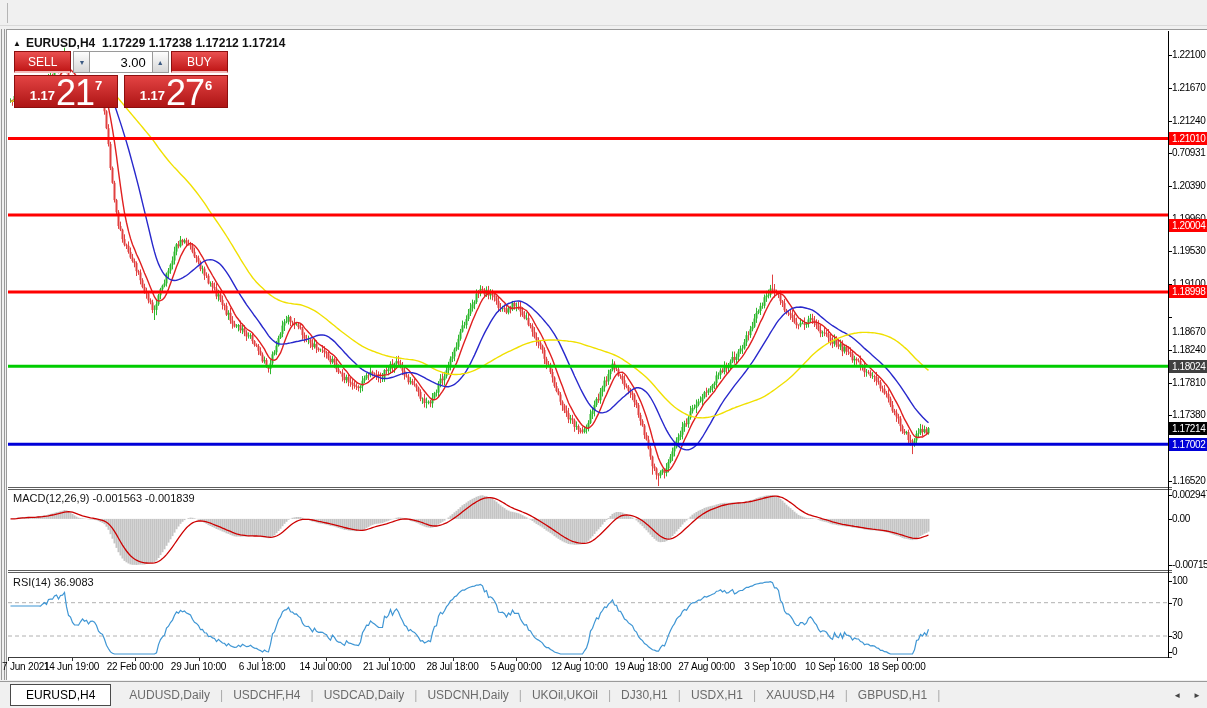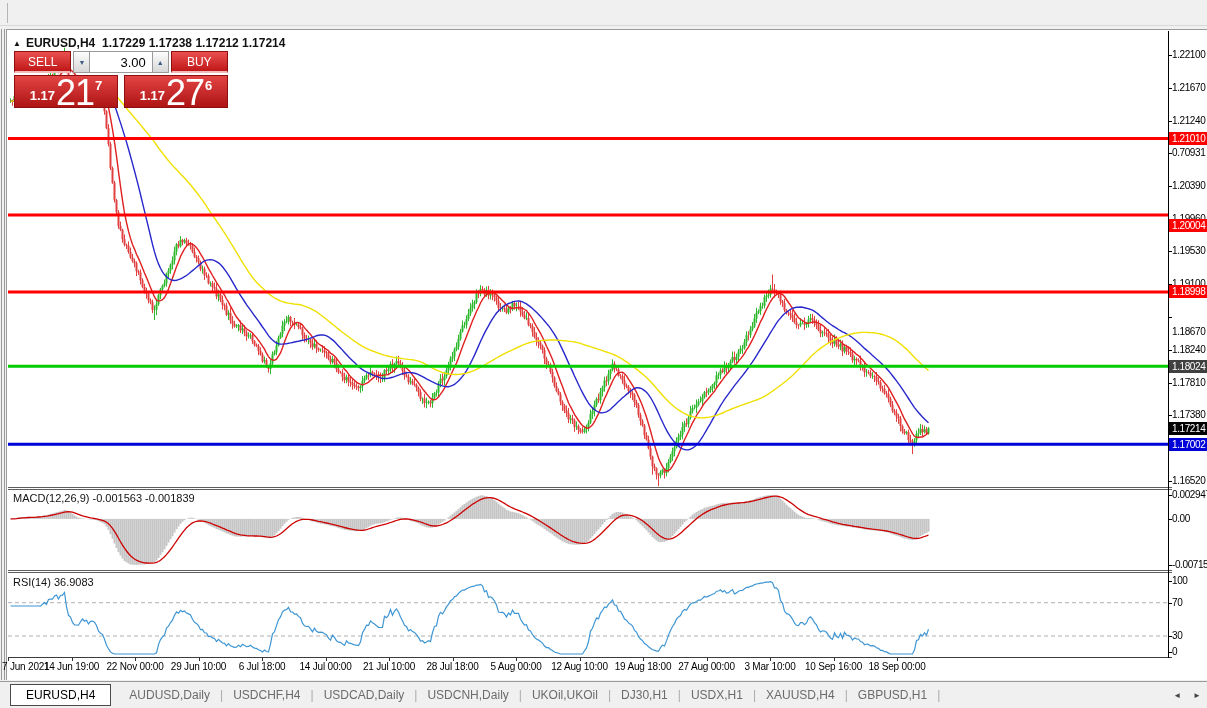--- a/index.html
+++ b/index.html
@@ -1567,41 +1567,41 @@
     <div class="tag" style="top: 359.805px; background: #404040;">1.18024</div>
     <div class="tag" style="top: 437.825px; background: rgb(0, 0, 216);">1.17002</div>
     <div class="tag" style="top: 421.641px; background: rgb(0, 0, 0);">1.17214</div>
   </div>
 <div id="timeArea">
     <div class="time-tick" style="left: 8px;"></div>
     <div class="time-label first" style="left: 2px;">7 Jun 2021</div>
     <div class="time-tick" style="left: 71.5px;"></div>
     <div class="time-label" style="left: 71.5px;">14 Jun 19:00</div>
     <div class="time-tick" style="left: 135px;"></div>
-    <div class="time-label" style="left: 135px;">22 Nov 00:00</div>
+    <div class="time-label" style="left: 135px;">22 Feb 00:00</div>
     <div class="time-tick" style="left: 198.5px;"></div>
     <div class="time-label" style="left: 198.5px;">29 Jun 10:00</div>
     <div class="time-tick" style="left: 262px;"></div>
     <div class="time-label" style="left: 262px;">6 Jul 18:00</div>
     <div class="time-tick" style="left: 325.5px;"></div>
     <div class="time-label" style="left: 325.5px;">14 Jul 00:00</div>
     <div class="time-tick" style="left: 389px;"></div>
     <div class="time-label" style="left: 389px;">21 Jul 10:00</div>
     <div class="time-tick" style="left: 452.5px;"></div>
     <div class="time-label" style="left: 452.5px;">28 Jul 18:00</div>
     <div class="time-tick" style="left: 516px;"></div>
     <div class="time-label" style="left: 516px;">5 Aug 00:00</div>
     <div class="time-tick" style="left: 579.5px;"></div>
     <div class="time-label" style="left: 579.5px;">12 Aug 10:00</div>
     <div class="time-tick" style="left: 643px;"></div>
     <div class="time-label" style="left: 643px;">19 Aug 18:00</div>
     <div class="time-tick" style="left: 706.5px;"></div>
     <div class="time-label" style="left: 706.5px;">27 Aug 00:00</div>
     <div class="time-tick" style="left: 770px;"></div>
-    <div class="time-label" style="left: 770px;">3 Mar 10:00</div>
+    <div class="time-label" style="left: 770px;">3 Sep 10:00</div>
     <div class="time-tick" style="left: 833.5px;"></div>
     <div class="time-label" style="left: 833.5px;">10 Sep 16:00</div>
     <div class="time-tick" style="left: 897px;"></div>
     <div class="time-label" style="left: 897px;">18 Sep 00:00</div>
   </div>
 
 <div class="tabbar">
   <span id="tabItems" style="display:flex;align-items:center;">
       <div class="tab-active">EURUSD,H4</div>
       <div class="tab-item">AUDUSD,Daily</div>

